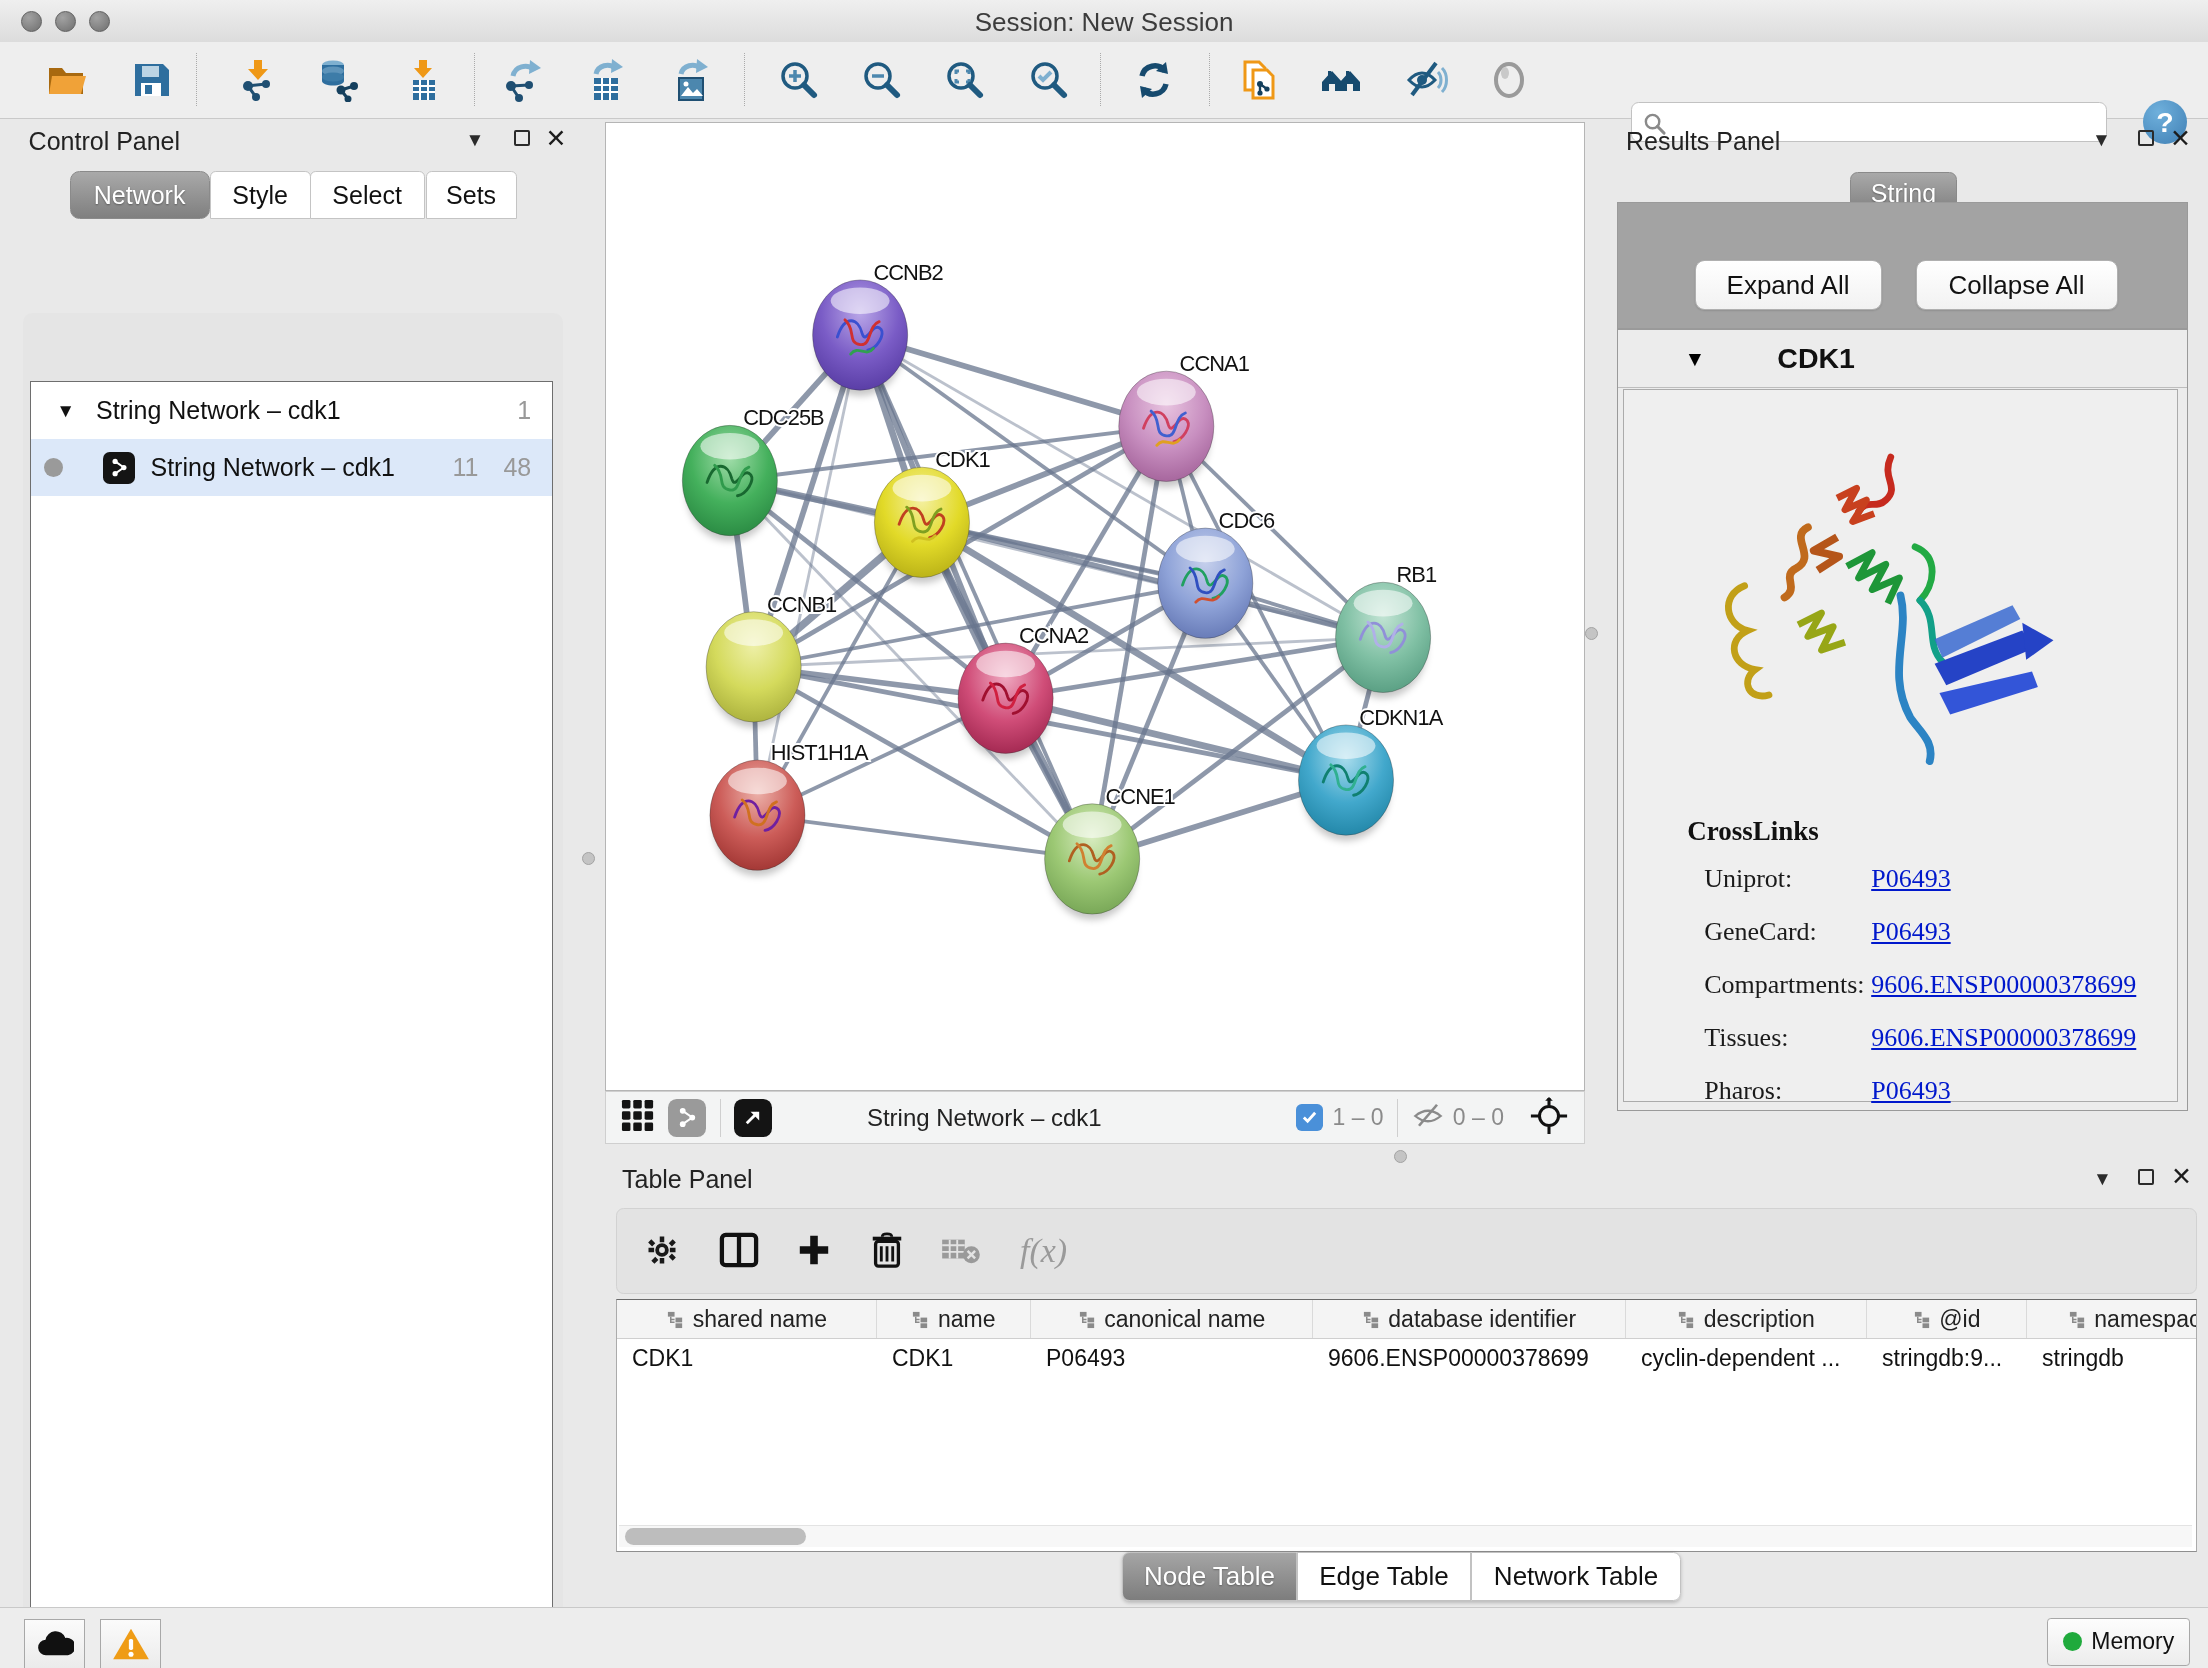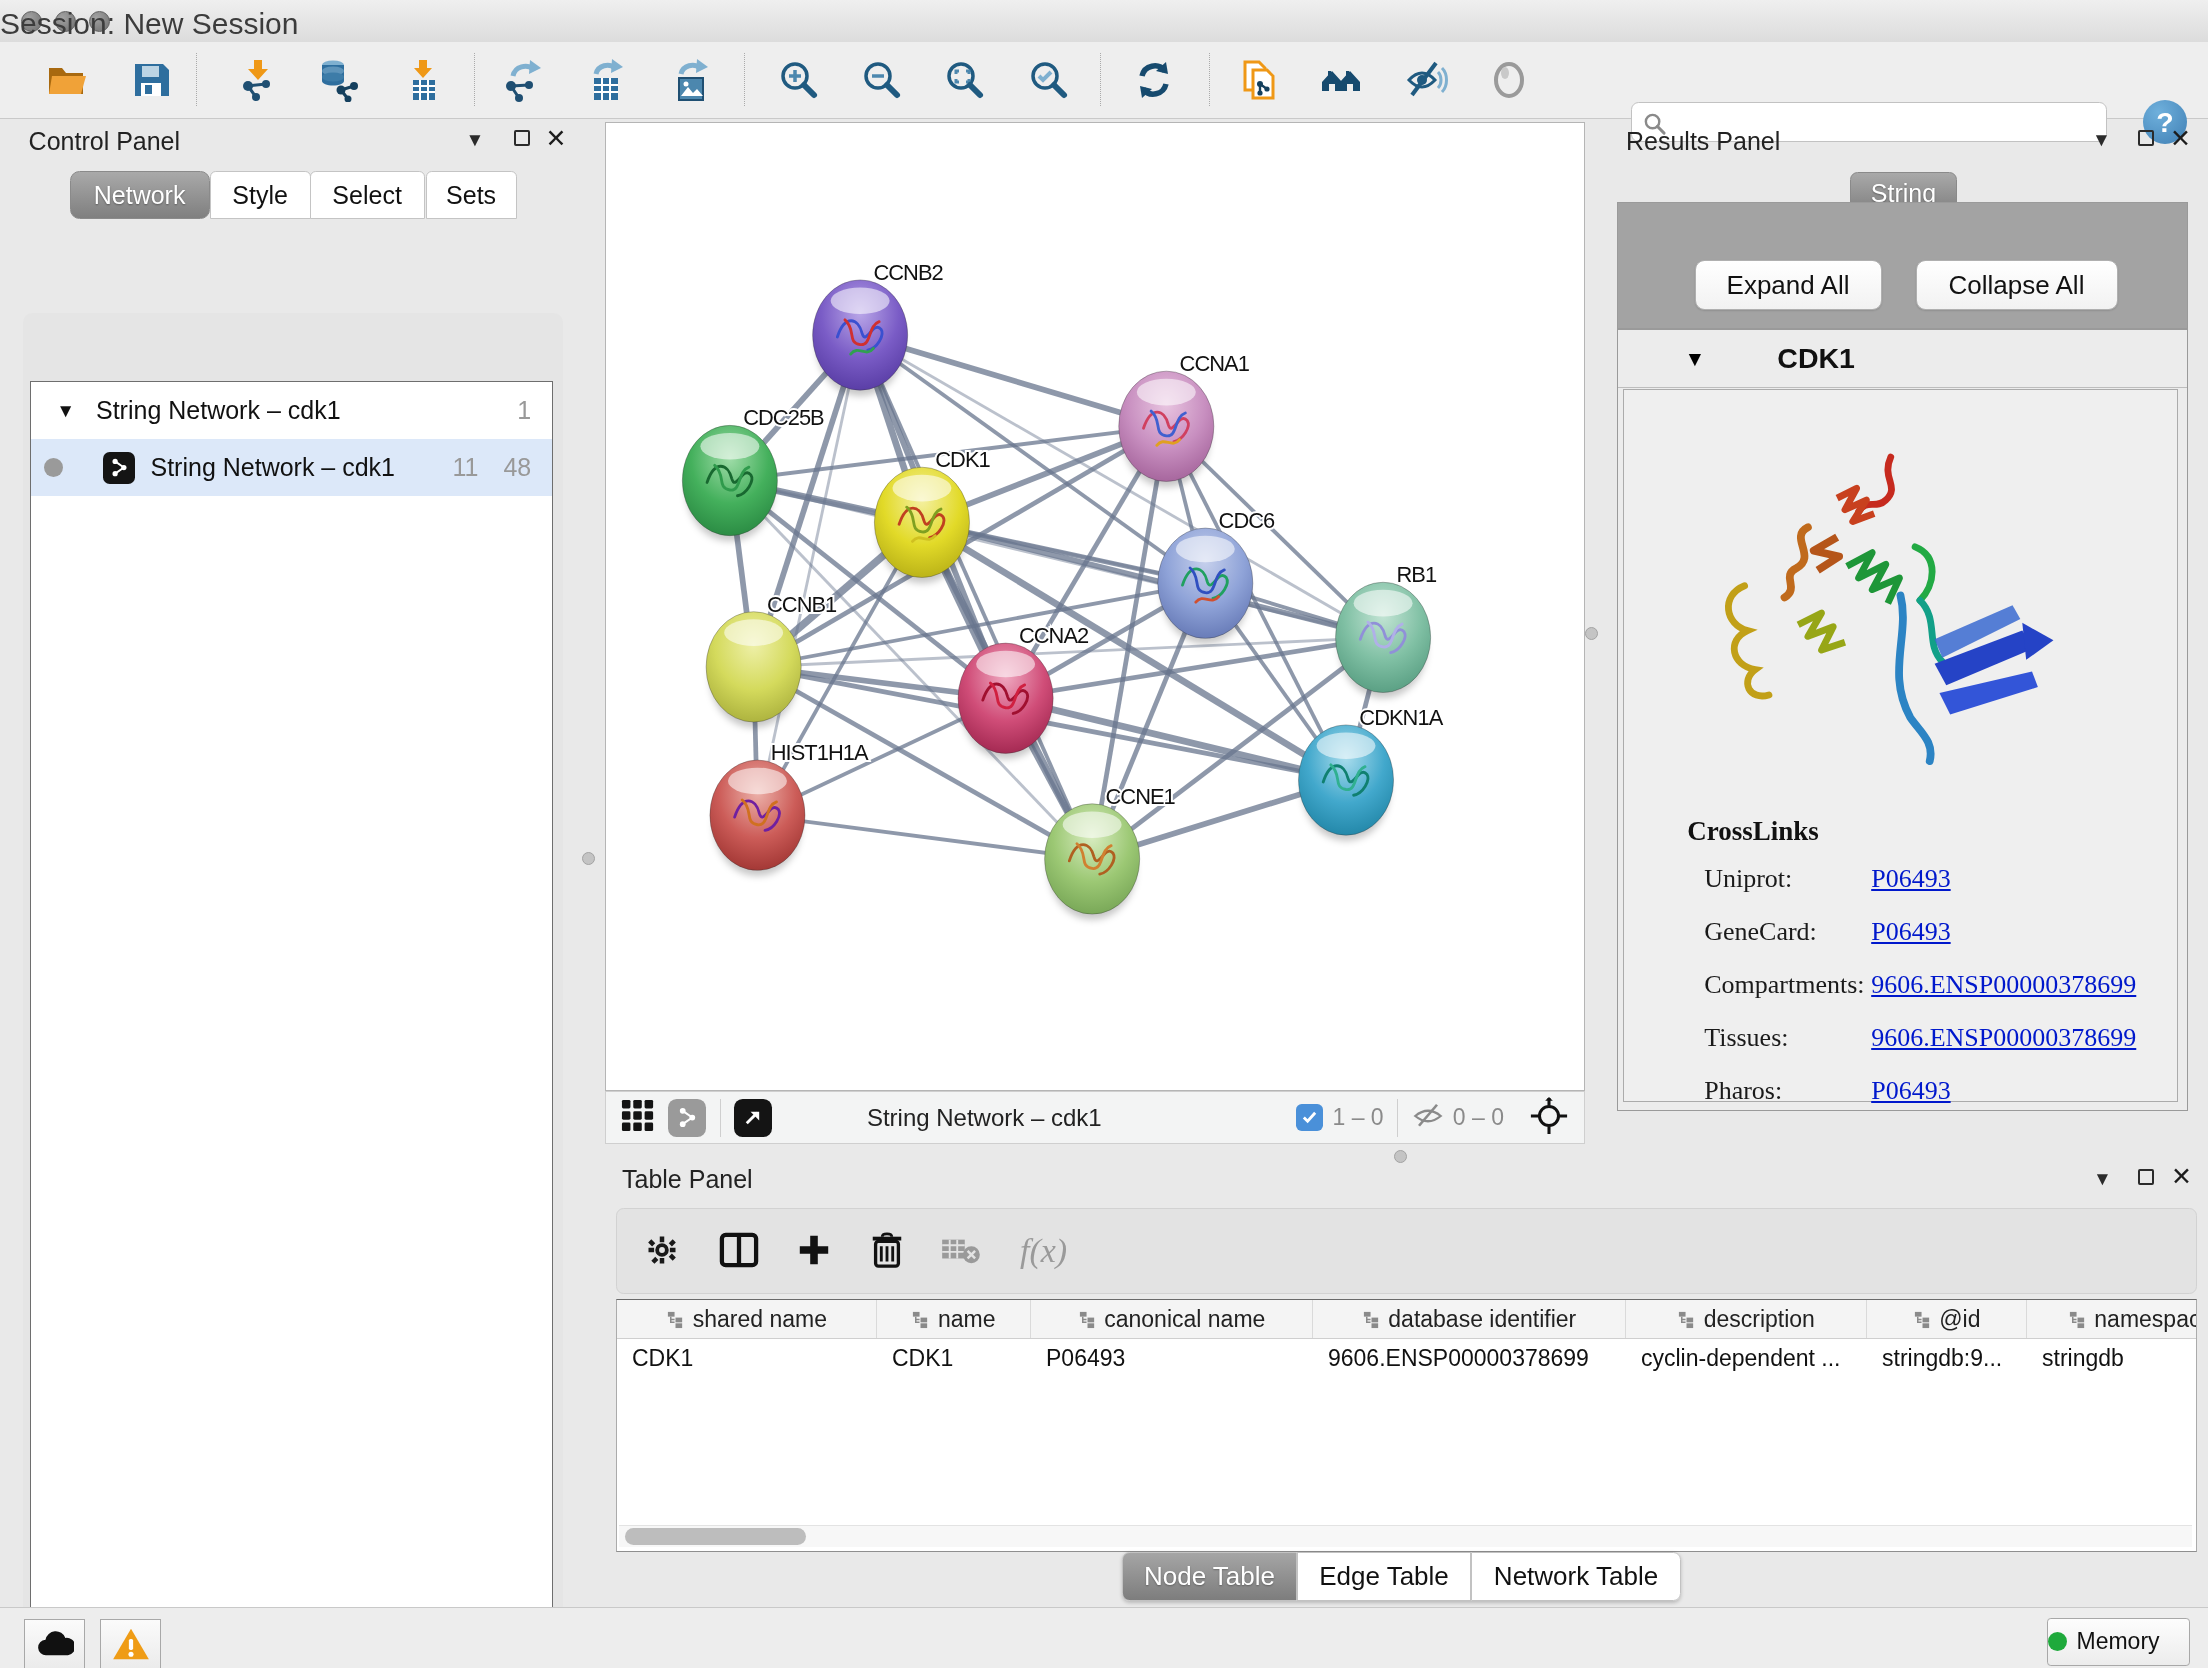--- a/index.html
+++ b/index.html
@@ -4,21 +4,21 @@
 <style>
   html,body{margin:0;padding:0;background:#e9e9e9;width:2208px;height:1668px;overflow:hidden;
     font-family:"Liberation Sans","DejaVu Sans",sans-serif;-webkit-font-smoothing:antialiased;}
   .abs{position:absolute;}
   .serif{font-family:"Liberation Serif","DejaVu Serif",serif;}
   
   .titlebar{left:0;top:0;width:2208px;height:42px;background:linear-gradient(#efefef,#dcdcdc);
     border-bottom:1px solid #b6b6b6;}
   .tl{position:absolute;top:10.5px;width:21px;height:21px;border-radius:50%;
     background:radial-gradient(circle at 35% 30%,#a2a2a2,#6f6f6f);border:1px solid #5f5f5f;box-sizing:border-box;}
-  .win-title{position:absolute;top:6.7px;left:0;width:100%;font-size:30px;color:#3c3c3c;}
+  .win-title{position:absolute;top:6.7px;left:0;width:100%;text-align:center;font-size:26px;color:#3c3c3c;}
   
   .toolbar{left:0;top:42px;width:2208px;height:76px;background:#eeeeee;border-bottom:1px solid #c9c9c9;}
   .tb-btn{position:absolute;top:13.3px;width:49px;height:49px;display:flex;align-items:center;justify-content:center;}
   .tb-sep{position:absolute;top:11.4px;height:53px;width:0;border-left:1.9px dotted #aaa;}
   .search-wrap{position:absolute;left:1631px;top:60px;width:476px;height:40px;}
   .search-wrap input{width:100%;height:100%;box-sizing:border-box;border:1.4px solid #c2c2c2;border-radius:7.6px;
     padding-left:44px;font-size:23px;background:#fff;outline:none;}
   .search-glyph{position:absolute;left:11.4px;top:8.6px;}
   .help-btn{position:absolute;left:2143px;top:58px;width:44px;height:44px;border-radius:50%;
     background:radial-gradient(circle at 35% 28%,#6fb0dc,#3f7fb4);color:#fff;font-size:28.5px;font-weight:bold;
@@ -69,21 +69,21 @@
   .hscroll{position:absolute;left:1.9px;bottom:3.8px;width:1573px;height:21px;background:#f7f7f7;border-top:1px solid #e3e3e3;}
   .hthumb{position:absolute;left:5.7px;top:1.9px;width:181px;height:17px;border-radius:8.6px;background:#bdbdbd;}
   .bt-tab{height:49px;box-sizing:border-box;border:1px solid #c2c2c2;background:#fff;color:#111;
     display:flex;align-items:center;justify-content:center;font-size:26px;}
   .bt-tab.sel{background:linear-gradient(#a5a5a5,#7d7d7d);color:#fff;text-shadow:0 1px 1.9px rgba(0,0,0,.3);}
   
   .statusbar{left:0;top:1607px;width:2208px;height:61px;background:#ededed;border-top:1px solid #c9c9c9;}
   .sb-btn{position:absolute;top:11.4px;width:59px;height:48px;background:linear-gradient(#fbfbfb,#ebebeb);
     border:1px solid #a8a8a8;display:flex;align-items:center;justify-content:center;}
   .mem-btn{position:absolute;left:2047px;top:9.5px;width:141px;height:46px;background:linear-gradient(#fdfdfd,#ececec);
-    border:1px solid #a8a8a8;border-radius:3.8px;display:flex;align-items:center;gap:9.5px;font-size:23px;color:#111;}
+    border:1px solid #a8a8a8;border-radius:3.8px;display:flex;align-items:center;justify-content:center;gap:9.5px;font-size:23px;color:#111;}
   .dot-handle{position:absolute;width:13.3px;height:13.3px;border-radius:50%;background:#c4c4c4;border:1px solid #a3a3a3;box-sizing:border-box;}
   .chev{display:inline-flex;}
 </style>
 </head>
 <body>
 
 <div class="abs titlebar">
   <span class="tl" style="left:21px"></span>
   <span class="tl" style="left:55px"></span>
   <span class="tl" style="left:89px"></span>

